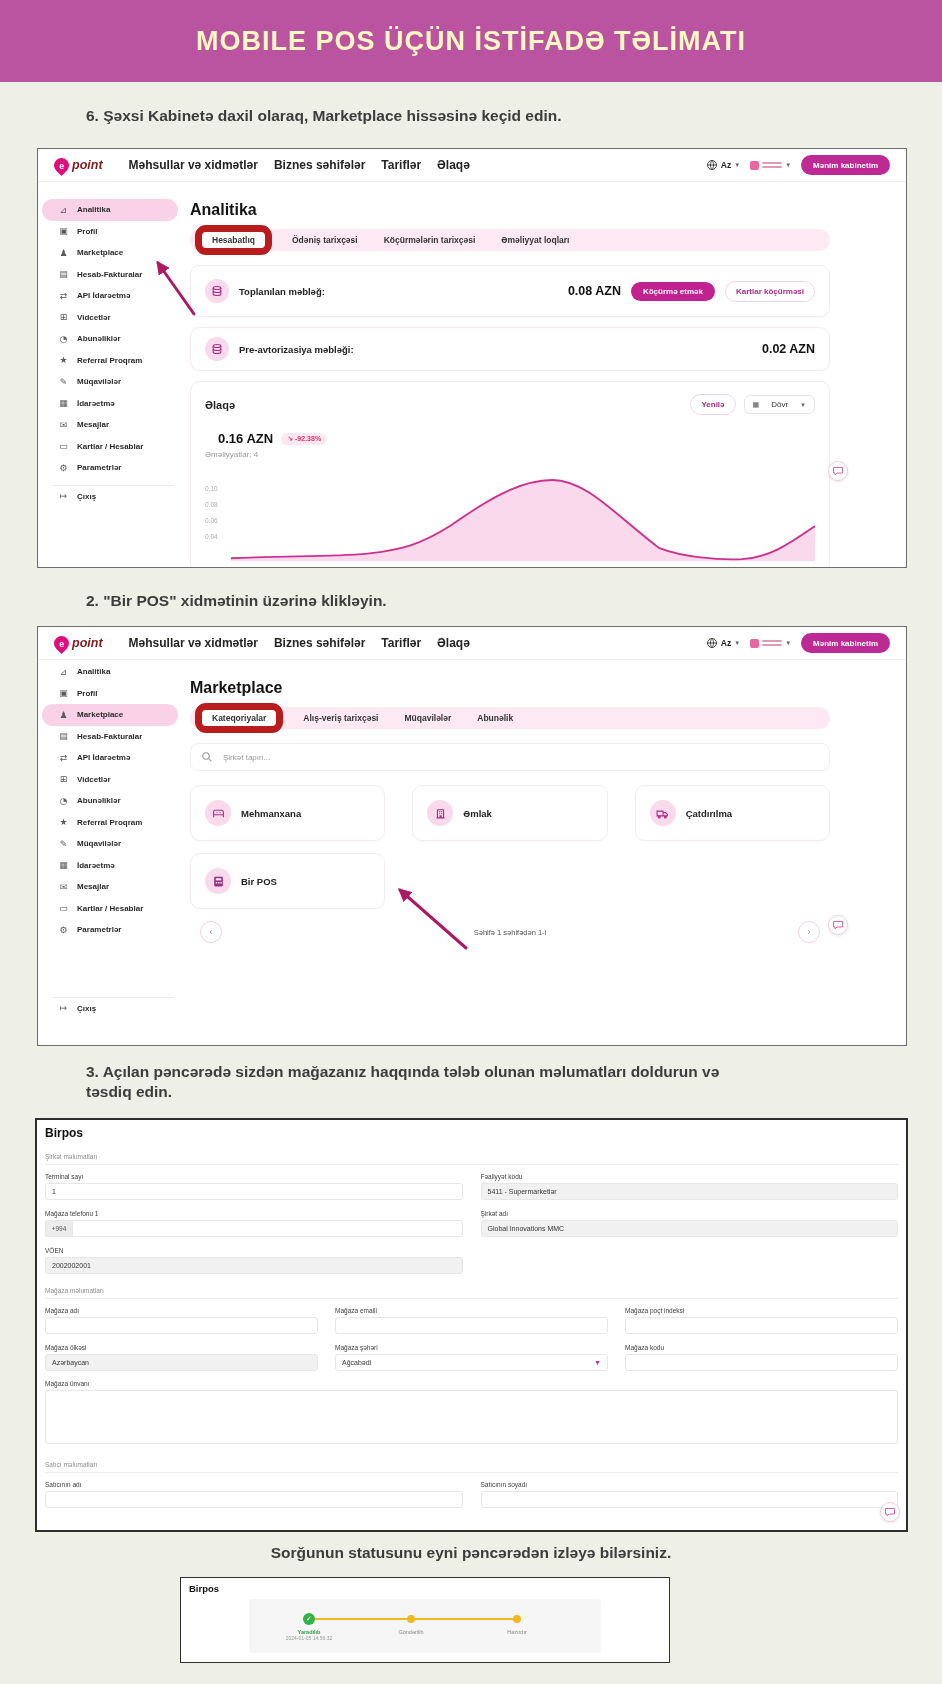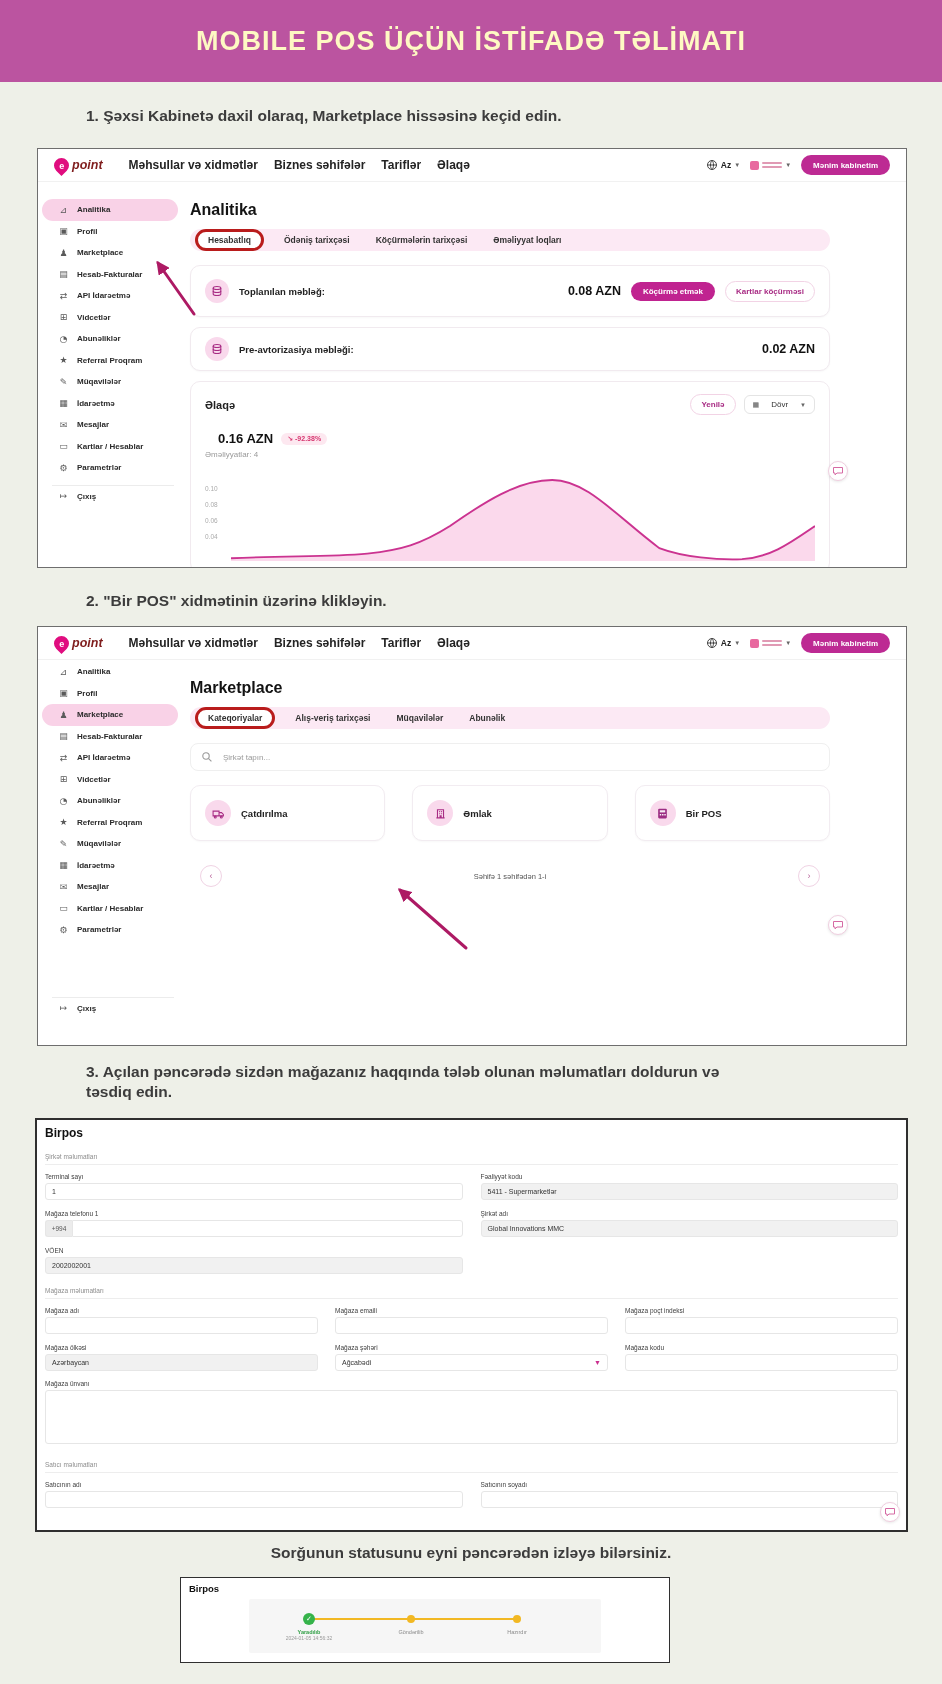--- a/index.html
+++ b/index.html
@@ -44,21 +44,21 @@
   .sitem .ic{font-family:"DejaVu Sans",sans-serif;font-size:9px;color:#5a5a5a;width:11px;text-align:center;font-weight:normal;}
   .sitem.active{background:#f9d2e7;border-radius:14px;margin:0 10px 0 4px;padding-left:16px;}
   .sdiv{border-top:1px solid #ececec;margin:0 14px;}
   #shot1 .sbot{margin-top:6px;} #shot2 .sbot{margin-top:56px;}
 
   .dmain{position:absolute;left:152px;top:32px;width:640px;}
   .dtitle{font-size:16px;font-weight:bold;color:#131313;margin-top:20px;}
   .tabbar{margin-top:10px;height:22px;background:#fce9f4;border-radius:12px;display:flex;
           align-items:center;gap:14px;padding:0 5px;font-size:8.5px;font-weight:bold;color:#333;}
   .tab{padding:0 6px;} 
-  .tab.active{background:#fff;border:3px solid #b91c1c;border-radius:11px;padding:3px 10px;}
+  .tab.active{background:#fff;border:7px solid #b91c1c;border-radius:11px;padding:3px 10px;}
   .scard{background:#fff;border:1px solid #f1eaef;border-radius:10px;display:flex;
          align-items:center;padding:0 14px;gap:10px;box-shadow:0 1px 2px rgba(0,0,0,.03);}
   .c1{margin-top:14px;height:50px;} .c2{margin-top:10px;height:42px;}
   .icirc{width:24px;height:24px;min-width:24px;border-radius:50%;background:#f9d9ec;
          display:flex;align-items:center;justify-content:center;}
   .clabel{font-size:9.5px;font-weight:bold;color:#222;}
   .cval{margin-left:auto;font-size:12.5px;font-weight:bold;color:#111;}
   .btn-solid{background:#c02390;color:#fff;border:none;border-radius:11px;padding:5px 12px;font-size:8px;font-weight:bold;}
   .btn-out{background:#fff;color:#a82c84;border:1px solid #f2d3e5;border-radius:11px;padding:5px 10px;font-size:8px;font-weight:bold;}
   .paycard{margin-top:10px;height:192px;background:#fff;border:1px solid #f1eaef;border-radius:10px;
@@ -140,21 +140,21 @@
 </style>
 </head>
 <body>
 
 <div class="page">
 
   <div class="banner">
     <span>MOBILE POS ÜÇÜN İSTİFADƏ TƏLİMATI</span>
   </div>
 
-  <div class="step" id="step1">1. Şəxsi Kabinetə daxil olaraq, Marketplace hissəsinə keçid edin.</div>
+  <div class="step" id="step1">6. Şəxsi Kabinetə daxil olaraq, Marketplace hissəsinə keçid edin.</div>
 
   <div class="shot" id="shot1">
     <div class="dhead">
       <div class="logo">
         <span class="pin">
             <b>e</b>
           </span>
         <span class="logo-text">point</span>
       </div>
       <div class="dnav">
@@ -428,34 +428,42 @@
         <svg class="micro-svg" viewBox="0 0 12 12" fill="none" stroke="#999" stroke-width="1.1">
             <circle cx="5" cy="5" r="3.2"></circle>
             <path d="M7.6 7.6 L10.4 10.4"></path>
           </svg>
         <input placeholder="Şirkət tapın..." style="">
       </div>
       <div class="grid-cards">
         <div class="cat-card">
           <span class="icirc">
             <svg class="micro-svg2" viewBox="0 0 12 12" fill="none" stroke="#a82c84" stroke-width="1">
-                <path d="M1 3.8 h5.5 v4.4 H1 z M6.5 5.2 h2.3 l1.7 1.6 v1.4 H6.5"></path>
-                <circle cx="3" cy="9.3" r=".9"></circle>
-                <circle cx="8.6" cy="9.3" r=".9"></circle>
+                <path d="M1.5 9.5 V4.5 a1.5 1.5 0 0 1 1.5 -1.5 h6 a1.5 1.5 0 0 1 1.5 1.5 V9.5 M1.5 7.2 h9 M4.2 5 h.8 M7 5 h.8"></path>
               </svg>
           </span>
-          <span class="cat-label">Çatdırılma</span>
+          <span class="cat-label">Mehmanxana</span>
         </div>
         <div class="cat-card">
           <span class="icirc">
             <svg class="micro-svg2" viewBox="0 0 12 12" fill="none" stroke="#a82c84" stroke-width="1">
                 <path d="M3.2 10 V2.5 h5.6 V10 M2.2 10 h7.6 M4.8 4.3 h.9 M6.6 4.3 h.9 M4.8 6.2 h.9 M6.6 6.2 h.9 M5.6 10 V8.2 h1 V10"></path>
               </svg>
           </span>
           <span class="cat-label">Əmlak</span>
+        </div>
+        <div class="cat-card">
+          <span class="icirc">
+            <svg class="micro-svg2" viewBox="0 0 12 12" fill="none" stroke="#a82c84" stroke-width="1">
+                <path d="M1 3.8 h5.5 v4.4 H1 z M6.5 5.2 h2.3 l1.7 1.6 v1.4 H6.5"></path>
+                <circle cx="3" cy="9.3" r=".9"></circle>
+                <circle cx="8.6" cy="9.3" r=".9"></circle>
+              </svg>
+          </span>
+          <span class="cat-label">Çatdırılma</span>
         </div>
         <div class="cat-card">
           <span class="icirc">
             <svg class="micro-svg2" viewBox="0 0 12 12">
                 <rect x="2" y="1.5" width="8" height="9" rx="1" fill="#9c2d83"></rect>
                 <rect x="3.5" y="3" width="5" height="2" fill="#fff" opacity="0.9"></rect>
                 <rect x="3.5" y="6.5" width="1.3" height="1.3" fill="#fff"></rect>
                 <rect x="5.6" y="6.5" width="1.3" height="1.3" fill="#fff"></rect>
                 <rect x="7.7" y="6.5" width="1.3" height="1.3" fill="#fff"></rect>
               </svg>

